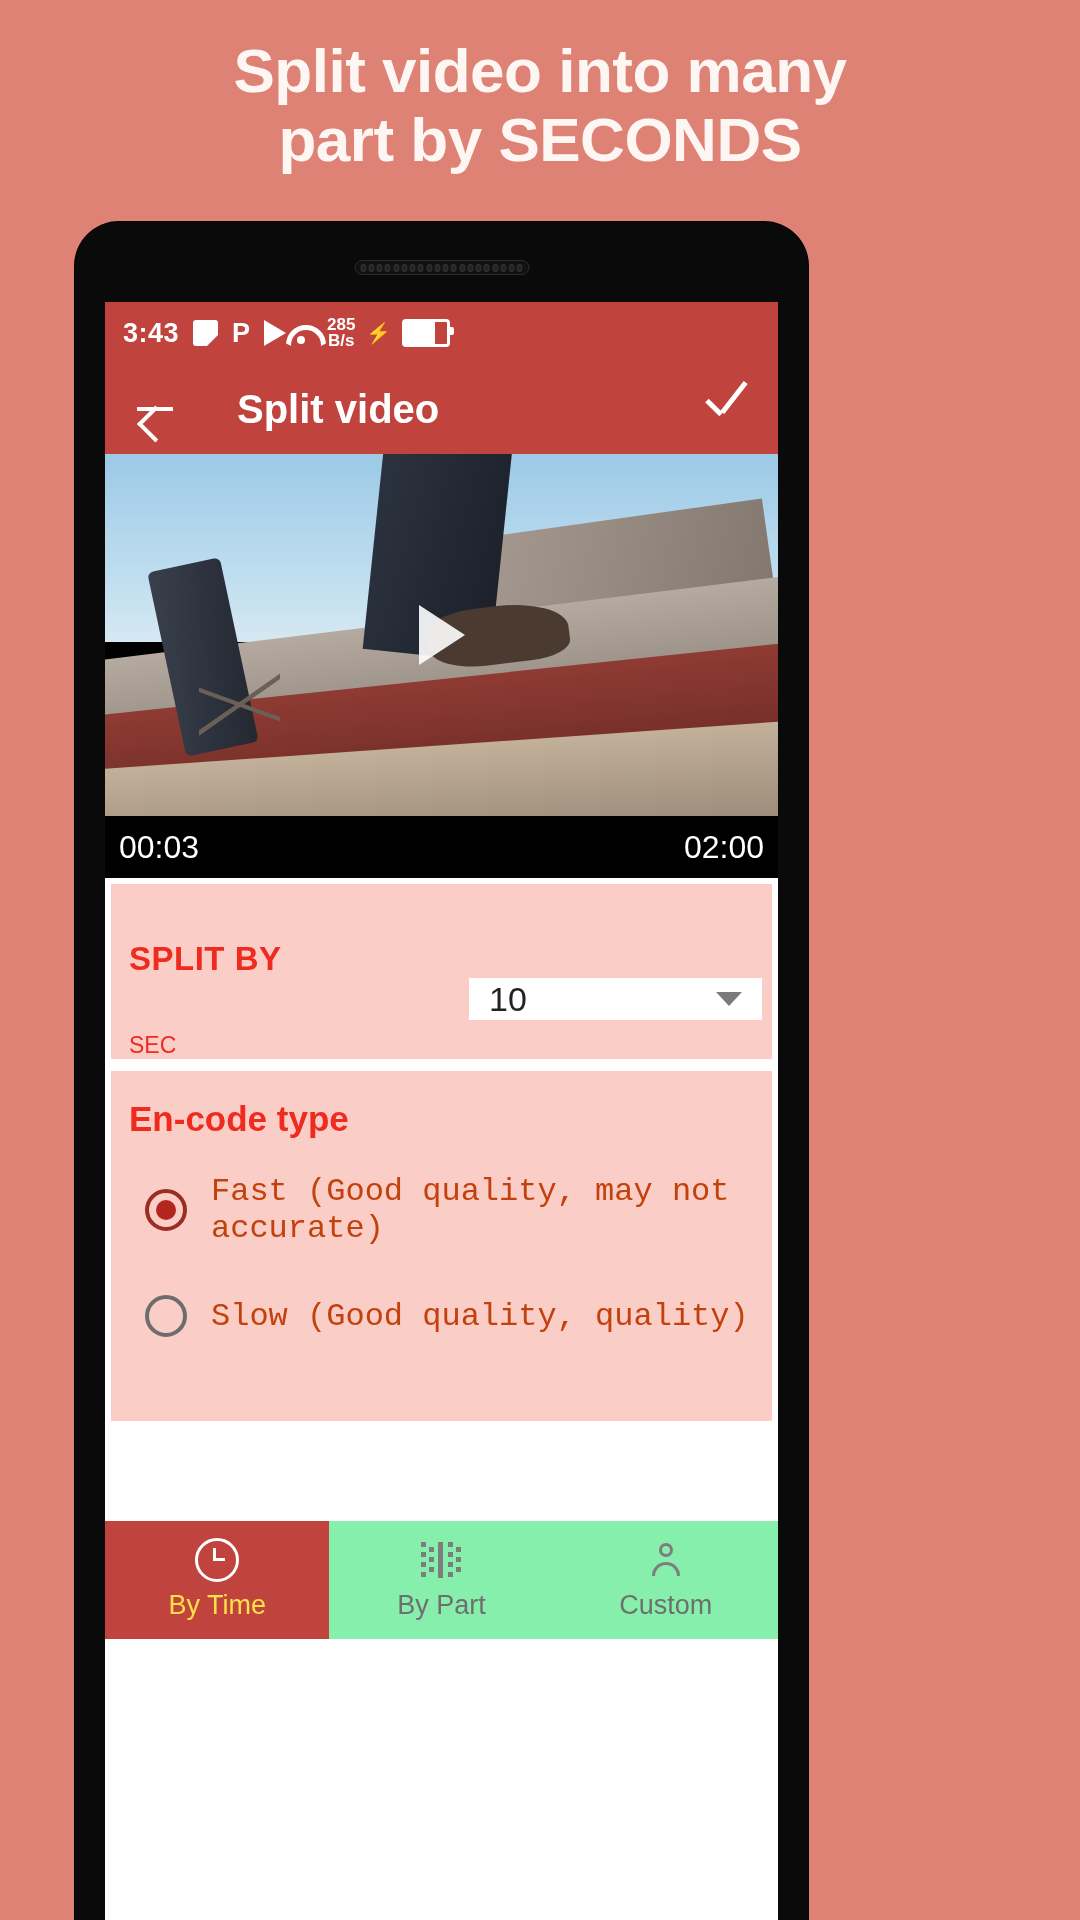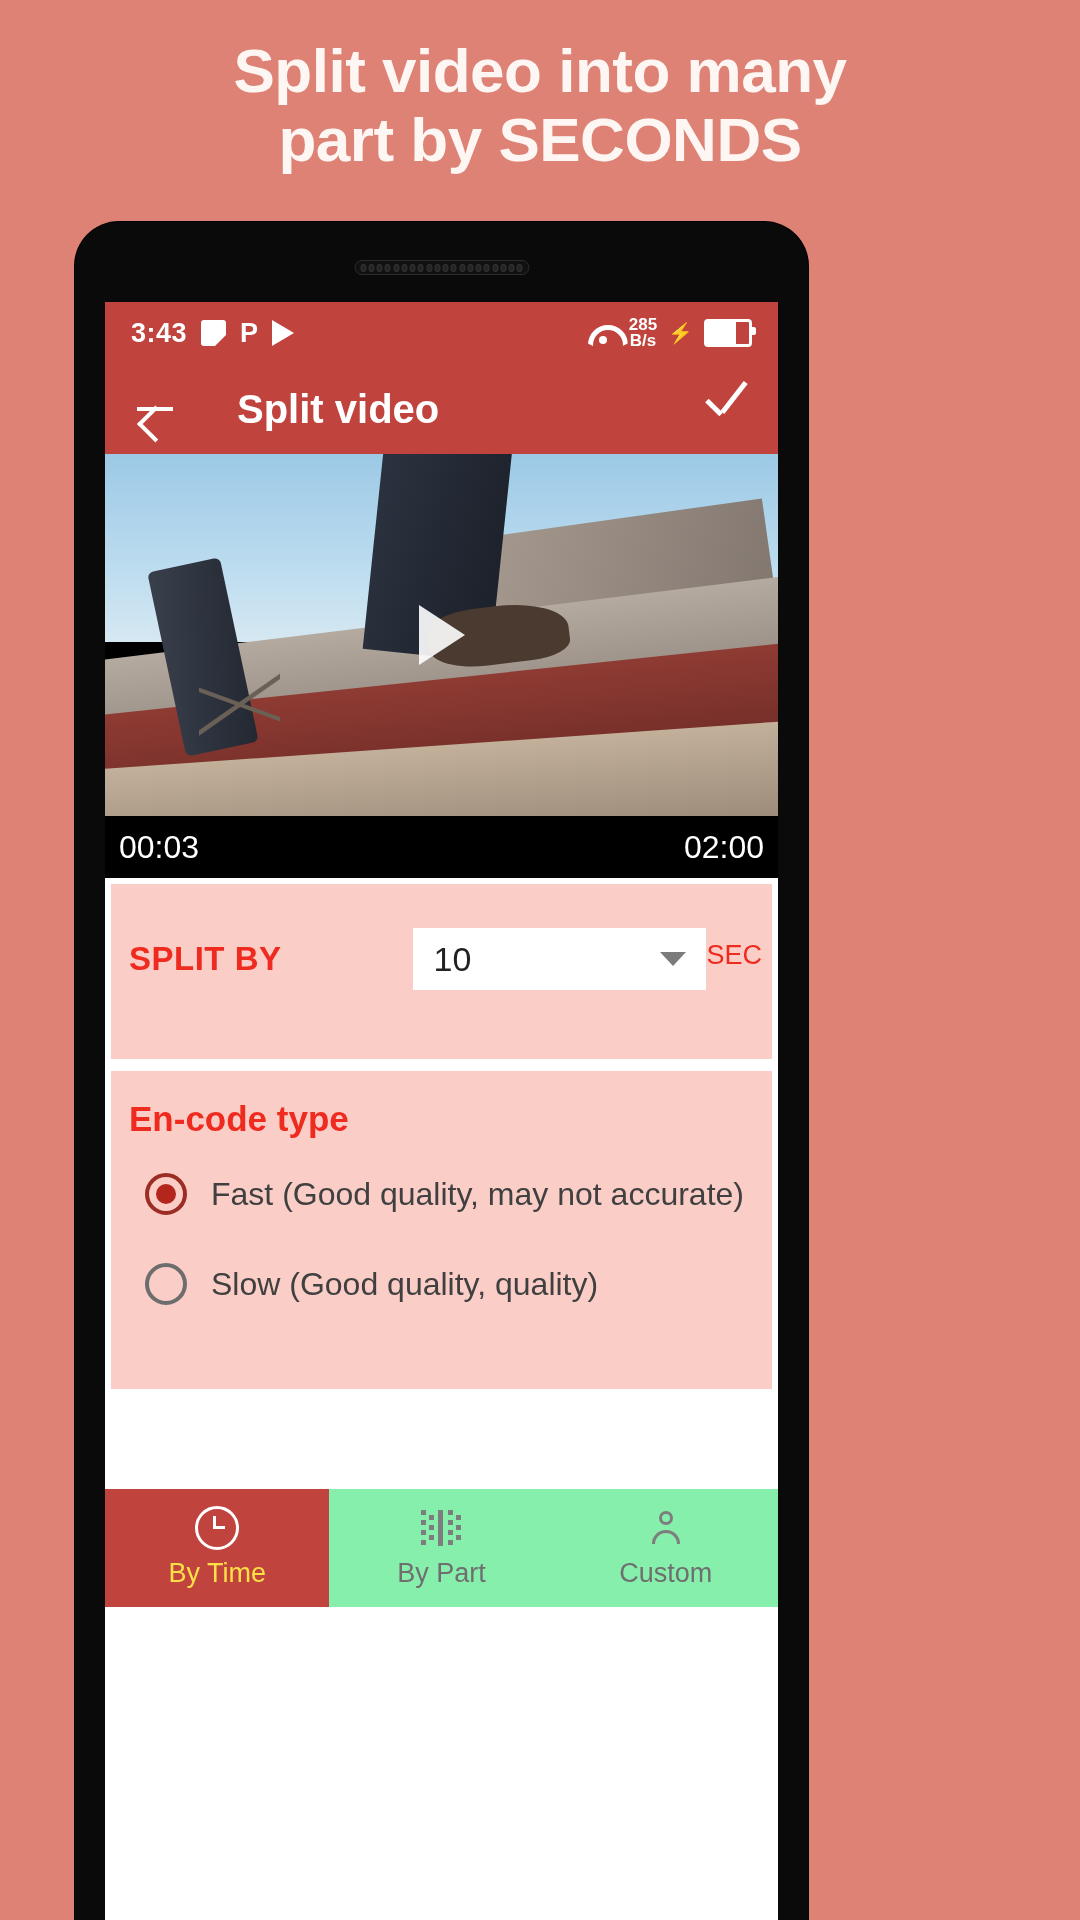--- a/index.html
+++ b/index.html
@@ -43,22 +43,22 @@
   .screen{
     position:absolute;left:30px;top:80px;
     width:673px;height:1620px;
     background:#ffffff;
     overflow:hidden;
   }
 
   
   .statusbar{
     height:62px;background:#c0433d;
-    display:flex;align-items:center;justify-content:space-between;
-    padding:0 26px;box-sizing:border-box;color:#fff;
+    display:flex;align-items:center;
+    padding:0 18px;box-sizing:border-box;color:#fff;
   }
   .sb-left{display:flex;align-items:center;gap:14px;}
   .sb-time{font-size:27px;font-weight:bold;letter-spacing:.5px;}
   .sb-ic{display:inline-flex;align-items:center;}
   .ic-screenshot{
     width:25px;height:26px;background:#fff;border-radius:3px;position:relative;
   }
   .ic-screenshot::after{
     content:"";position:absolute;right:0;bottom:0;
     border-left:11px solid transparent;border-bottom:11px solid #c0433d;
@@ -171,55 +171,55 @@
 
   
   .timerow{
     background:#000;color:#fff;height:62px;
     display:flex;align-items:center;justify-content:space-between;
     padding:0 14px;box-sizing:border-box;font-size:32px;
   }
 
   
   .sheet{background:#fff;padding:6px 6px 0;box-sizing:border-box;}
-  .panel{background:#fbcdc7;}
+  .panel{background:#fbcdc7;flex-direction:column;}
   .panel-split{
     height:175px;display:flex;align-items:flex-start;
     padding:44px 10px 0 18px;box-sizing:border-box;
   }
   .lbl-splitby{
     color:#ef2a1f;font-size:33px;font-weight:bold;letter-spacing:.5px;
     padding-top:12px;
   }
   .spinner{
     margin-left:auto;
     width:293px;height:62px;background:#fff;
     display:flex;align-items:center;justify-content:space-between;
     padding:0 20px;box-sizing:border-box;
   }
   .spinner-val{font-size:34px;color:#222;}
   .caret{
     width:0;height:0;border-left:13px solid transparent;
     border-right:13px solid transparent;border-top:14px solid #7b7b7b;
   }
-  .lbl-sec{color:#ef2a1f;font-size:27px;padding-top:12px;}
+  .lbl-sec{color:#ef2a1f;font-size:23px;padding-top:12px;}
 
   .gap{height:12px;background:#fff;}
 
   .panel-enc{padding:28px 18px 36px;box-sizing:border-box;}
   .enc-title{color:#ef2a1f;font-size:35px;font-weight:bold;margin-bottom:34px;}
   .radio-row{display:flex;align-items:center;margin:0 0 48px 16px;}
   .radio{
     width:42px;height:42px;border-radius:50%;
     border:4px solid #9b2d24;box-sizing:border-box;flex:none;
     display:flex;align-items:center;justify-content:center;
   }
   .radio.off{border-color:#6d6d6d;}
   .radio i{display:block;width:20px;height:20px;border-radius:50%;background:#b3261c;}
-  .radio-lbl{color:#404040;font-size:32px;margin-left:24px;}
+  .radio-lbl{color:#c2410c;font-size:32px;margin-left:24px;font-family:Liberation Mono, monospace;}
 
   .blank{background:#fff;height:100px;}
 
   
   .bottomnav{display:flex;height:118px;}
   .nav-item{
     flex:1;display:flex;flex-direction:column;
     align-items:center;justify-content:center;gap:10px;
     background:#86efac;color:#6f6f6f;font-size:27px;
   }

